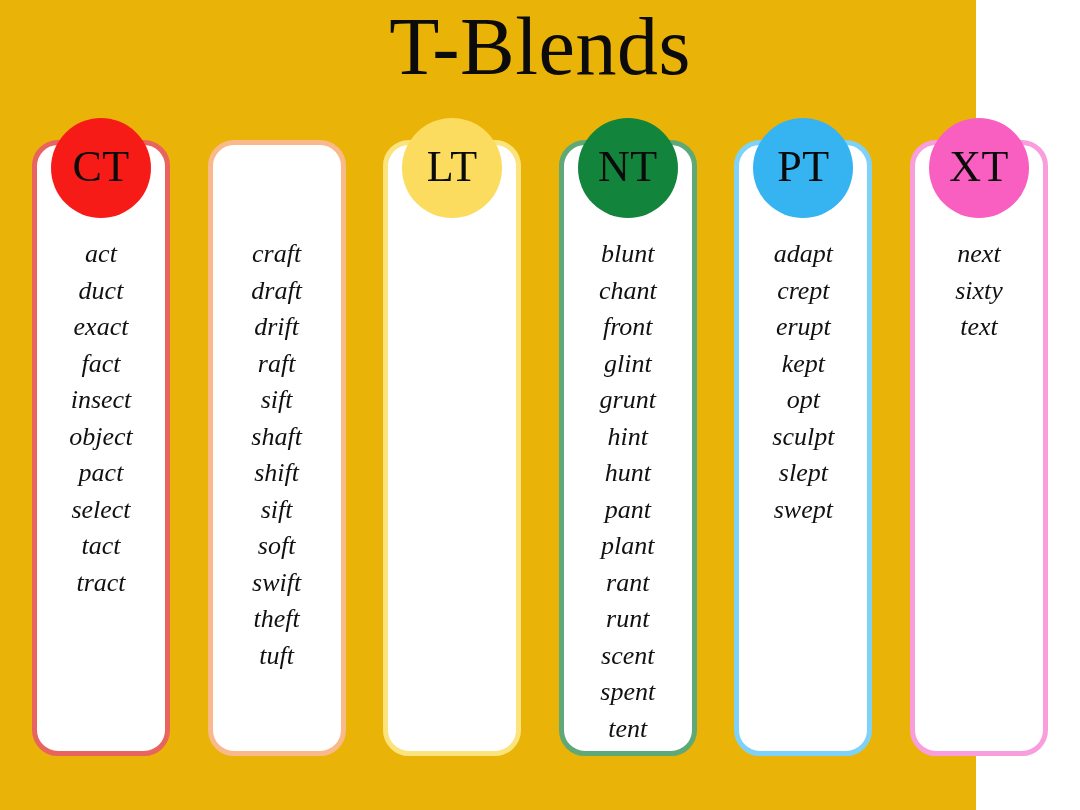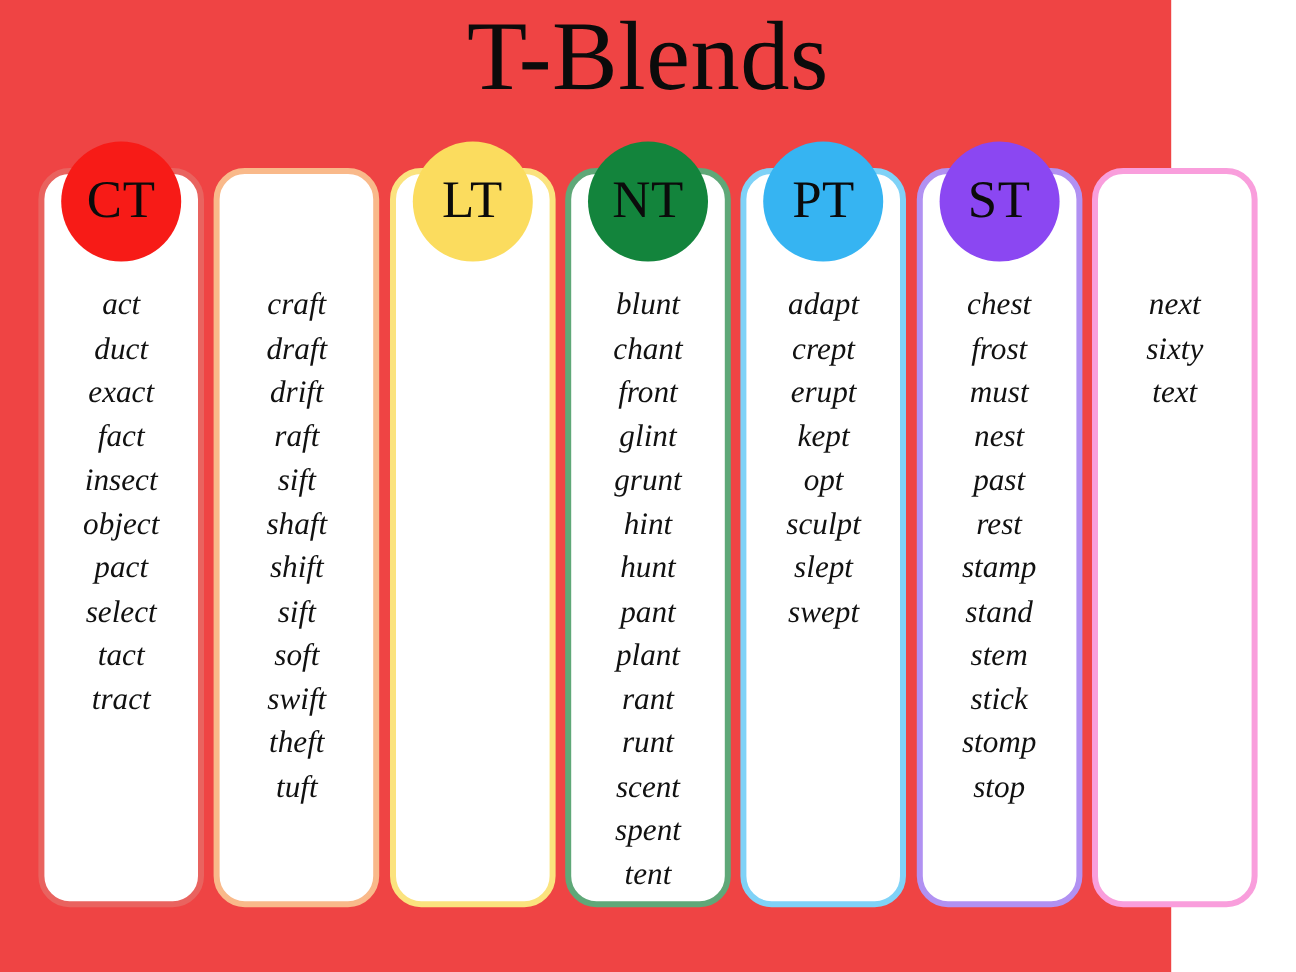--- a/index.html
+++ b/index.html
@@ -14,21 +14,21 @@
     overflow: hidden;
     font-family: "Liberation Serif", "DejaVu Serif", serif;
     color: #111111;
     position: relative;
   }
 
   #poster {
     position: relative;
     width: 976px;
     height: 810px;
-    background: #ef4444;
+    background: #eab308;
   }
 
   #poster-title {
     position: absolute;
     top: 4px;
     left: 0;
     width: 1080px;
     text-align: center;
     font-family: "Liberation Serif", "DejaVu Serif", serif;
     font-size: 82px;
@@ -200,41 +200,24 @@
           <li class="word">crept</li>
           <li class="word">erupt</li>
           <li class="word">kept</li>
           <li class="word">opt</li>
           <li class="word">sculpt</li>
           <li class="word">slept</li>
           <li class="word">swept</li>
         </ul>
       </div>
       <div class="column">
-        <div class="card" style="border-color: rgb(177, 145, 242);"></div>
-        <div class="header-circle" style="background: rgb(139, 71, 242);">
-          <span class="header-label">ST</span>
-        </div>
-        <ul class="word-list">
-          <li class="word">chest</li>
-          <li class="word">frost</li>
-          <li class="word">must</li>
-          <li class="word">nest</li>
-          <li class="word">past</li>
-          <li class="word">rest</li>
-          <li class="word">stamp</li>
-          <li class="word">stand</li>
-          <li class="word">stem</li>
-          <li class="word">stick</li>
-          <li class="word">stomp</li>
-          <li class="word">stop</li>
-        </ul>
-      </div>
-      <div class="column">
         <div class="card" style="border-color: rgb(249, 158, 220);"></div>
+        <div class="header-circle" style="background: rgb(249, 95, 192);">
+          <span class="header-label">XT</span>
+        </div>
         <ul class="word-list">
           <li class="word">next</li>
           <li class="word">sixty</li>
           <li class="word">text</li>
         </ul>
       </div>
     </div>
 
 </div>
 

